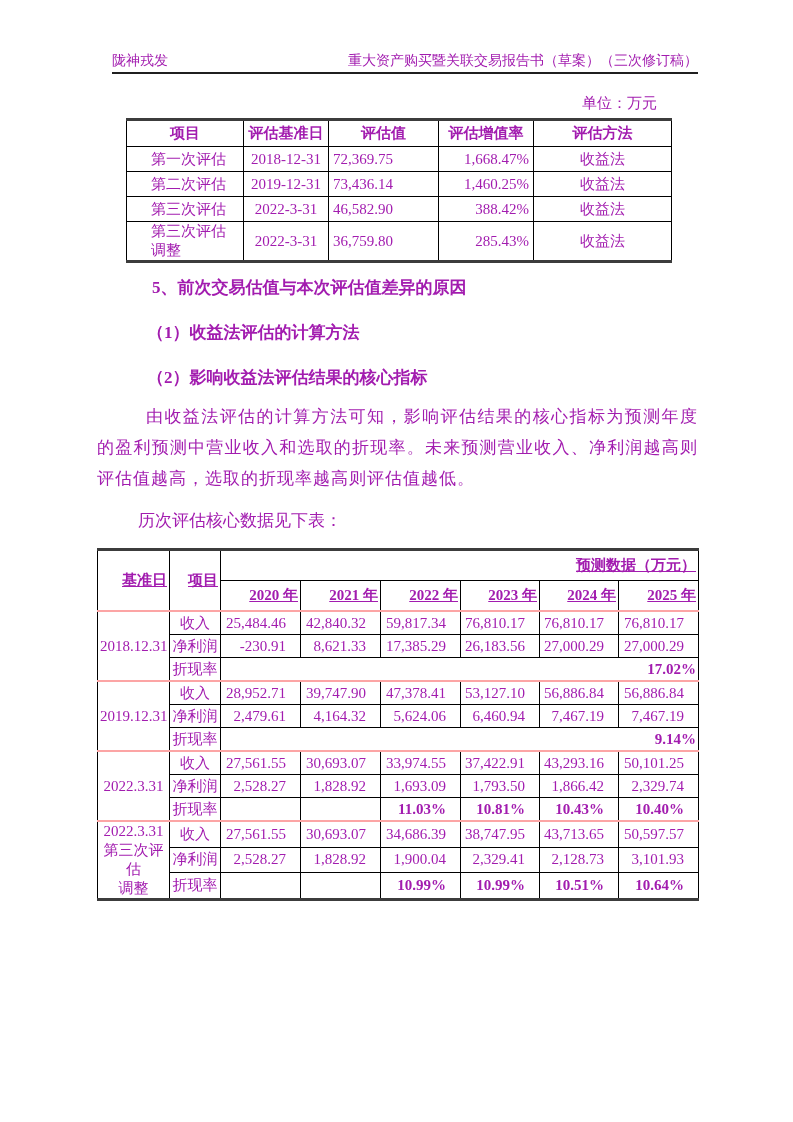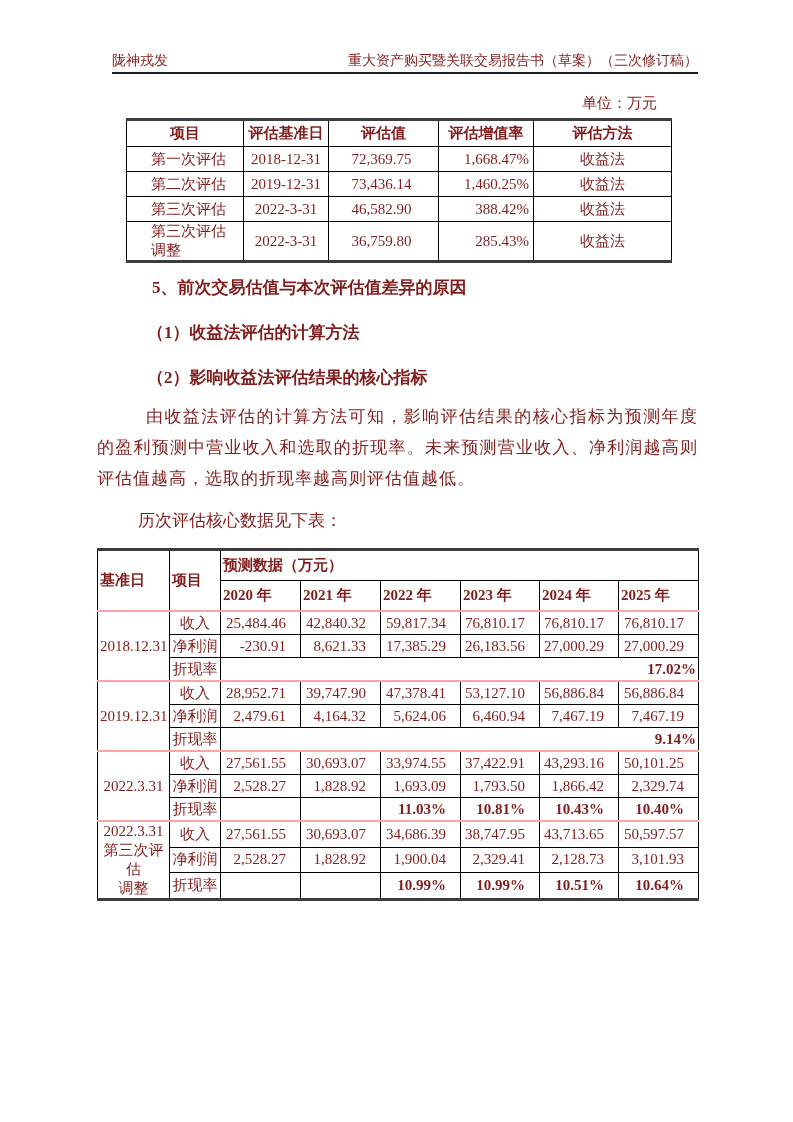--- a/index.html
+++ b/index.html
@@ -1,20 +1,20 @@
 <!DOCTYPE html>
 <html><head>
 <meta charset="utf-8">
 <style>
   html,body{margin:0;padding:0;background:#888;}
   .page{
     width:793px;height:1122px;background:#ffffff;margin:0 auto;
     position:relative;overflow:hidden;
     font-family:"Liberation Serif","DejaVu Serif",serif;
-    color:#7f1d1d;
+    color:#a21caf;
   }
   .content{margin-left:97px;width:601px;}
   
   .doc-header{
     margin:52px 0 0 15px;width:586px;
     display:flex;justify-content:space-between;align-items:flex-end;
     font-size:14px;line-height:17px;
     border-bottom:2px solid #1f1f1f;padding-bottom:3px;
   }
   
@@ -22,35 +22,35 @@
   .unit-line{margin-top:21px;text-align:right;font-size:15px;line-height:17px;padding-right:14px;}
   
   table{border-collapse:collapse;table-layout:fixed;}
   .t1{width:545px;margin-top:6px;font-size:15px;
       border-top:3px solid #3c3c3c;border-bottom:3px solid #3c3c3c;
       border-left:1px solid #000;border-right:1px solid #000;}
   .t1 th,.t1 td{border:1px solid #000;padding:0 4px;height:24px;}
   .t1 th{font-weight:bold;text-align:center;height:25px;}
   .t1 .c-item{text-align:left;padding-left:24px;}
   .t1 .c-date{text-align:center;}
-  .t1 .c-val{text-align:center;padding-right:8px;}
+  .t1 .c-val{text-align:left;padding-right:8px;}
   .t1 .c-rate{text-align:right;}
   .t1 .c-method{text-align:center;}
   
   .h-main{font-size:17px;font-weight:bold;margin:14px 0 0 55px;line-height:22px;}
   .h-sub{font-size:17px;font-weight:bold;margin:23px 0 0 50px;line-height:22px;}
   .para{font-size:17px;line-height:31px;text-align:justify;text-indent:49px;
         letter-spacing:1px;margin:12px 0 0 0;width:601px;}
   .intro{font-size:17px;line-height:22px;margin:16px 0 16px 41px;}
   
   .t2{width:601px;margin-top:15px;font-size:15px;
       border-top:3px solid #3c3c3c;border-bottom:3px solid #3c3c3c;
       border-left:1px solid #000;border-right:1px solid #000;}
   .t2 th,.t2 td{border:1px solid #000;padding:0 2px;}
-  .t2 th{font-weight:bold;text-align:left;height:29px;}
+  .t2 th{font-weight:bold;text-align:right;height:29px;text-decoration:underline;}
   .t2 td{height:22px;}
   .t2 .td-base{text-align:center;white-space:pre-line;line-height:19px;}
   .t2 .td-item{text-align:center;}
   .t2 .td-num{text-align:right;padding-right:14px;}
   .t2 .td-rate-merged{text-align:right;font-weight:bold;}
   .t2 .td-rate{text-align:right;font-weight:bold;padding-right:14px;}
   .t2 tbody tr.first > td{border-top:2px solid #fca5a5;}
   
   .note{font-size:15.5px;line-height:20px;margin:12px 0 0 38px;}
   .page-num{font-size:14px;font-weight:bold;text-align:right;margin-top:12px;padding-right:4px;}

